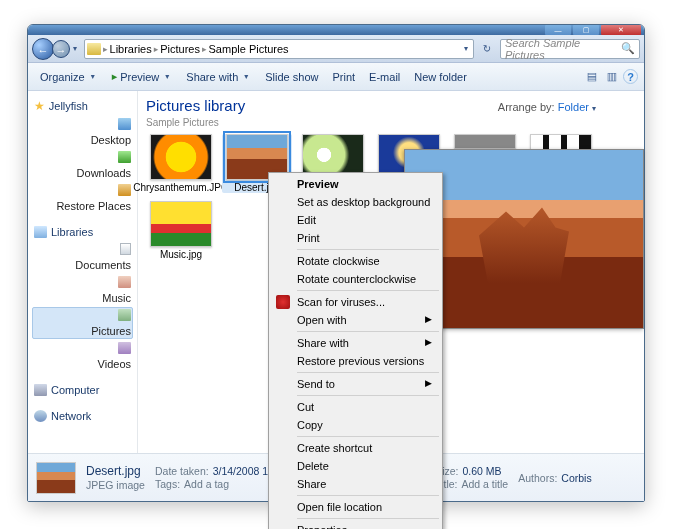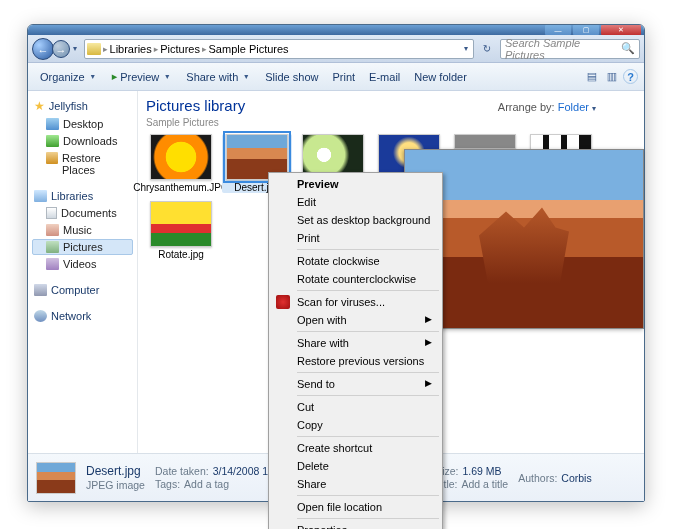--- a/index.html
+++ b/index.html
@@ -23,21 +23,21 @@
   .searchbox .mag{margin-left:auto;font-style:normal;color:#6a8ab0;}
   .toolbar{height:28px;background:linear-gradient(#f4f8fc,#e0eaf4);border-bottom:1px solid #c8d4e4;display:flex;align-items:center;font-size:11px;padding:0 6px;gap:2px;}
   .tbitem{padding:3px 6px;color:#1a3a6a;border-radius:2px;display:flex;align-items:center;gap:3px;}
   .tbsp{flex:1;}
   .tbsq{width:18px;height:18px;display:flex;align-items:center;justify-content:center;color:#4a6a9a;font-size:11px;}
   .body{flex:1;display:flex;min-height:0;}
   .nav{width:110px;background:#fff;border-right:1px solid #e4e8ec;padding:6px 4px;font-size:11px;overflow:hidden;}
   .navgrp{margin-bottom:10px;}
   .navhdr{display:flex;align-items:center;gap:4px;color:#1a3a6a;padding:2px;}
   .navhdr .star{color:#f5c040;font-size:12px;}
-  .navitem{display:flex;align-items:flex-start;gap:4px;padding:2px 2px 2px 14px;color:#222;border-radius:2px;margin:1px 0;}
+  .navitem{display:flex;align-items:flex-end;gap:4px;padding:2px 2px 2px 14px;color:#222;border-radius:2px;margin:1px 0;flex-direction:column;}
   .navitem.sel{background:#d4e6f8;border:1px solid #a8c8e8;padding:1px 1px 1px 13px;}
   .nicon{width:13px;height:12px;display:inline-block;}
   .nicon.desk{background:linear-gradient(#a0d0f0,#5090d0);border-radius:1px;}
   .nicon.dl{background:linear-gradient(#a0e890,#40a030);border-radius:1px;}
   .nicon.rec{background:linear-gradient(#f0d090,#d09020);border-radius:1px;}
   .nicon.lib{background:linear-gradient(#d0e8ff,#80b0e0);border-radius:1px;}
   .nicon.doc{background:linear-gradient(#fff,#d0d8e0);border:1px solid #b0b8c0;width:11px;}
   .nicon.mus{background:linear-gradient(#f0d0c0,#d09080);border-radius:1px;}
   .nicon.pic{background:linear-gradient(#c0e0c0,#80b080);border-radius:1px;}
   .nicon.vid{background:linear-gradient(#d0c0e0,#a080c0);border-radius:1px;}
@@ -226,21 +226,21 @@
           <div class="thumb">
             <div class="timg t-koala"></div>
             <div>Koala.jpg</div>
           </div>
           <div class="thumb">
             <div class="timg t-peng"></div>
             <div>Penguins.jpg</div>
           </div>
           <div class="thumb">
             <div class="timg t-tulip"></div>
-            <div>Rotate.jpg</div>
+            <div>Music.jpg</div>
           </div>
         </div>
       <div class="preview"></div>
     </div>
   </div>
 
   <div class="details">
     <div class="dthumb t-desert"></div>
     <div class="dcol">
       <div class="dval" style="font-size:12px">Desert.jpg</div>
@@ -262,40 +262,40 @@
           <span class="stars" id="stars"><span>★</span><span>★</span><span>★</span><span class="off">★</span><span class="off">★</span></span>
         </div>
       <div class="drow">
           <span class="dlbl">Dimensions:</span>
           <span class="dval">1280 x 960</span>
         </div>
     </div>
     <div class="dcol">
       <div class="drow">
           <span class="dlbl">Size:</span>
-          <span class="dval">1.69 MB</span>
+          <span class="dval">0.60 MB</span>
         </div>
       <div class="drow">
           <span class="dlbl">Title:</span>
           <span class="dlbl">Add a title</span>
         </div>
     </div>
     <div class="dcol">
       <div class="drow">
           <span class="dlbl">Authors:</span>
           <span class="dval">Corbis</span>
         </div>
     </div>
   </div>
 </div>
 
 <div class="ctxmenu" id="ctx">
     <div class="mi bold"><span>Preview</span></div>
+    <div class="mi"><span>Set as desktop background</span></div>
     <div class="mi"><span>Edit</span></div>
-    <div class="mi"><span>Set as desktop background</span></div>
     <div class="mi"><span>Print</span></div>
     <div class="sep"></div>
     <div class="mi"><span>Rotate clockwise</span></div>
     <div class="mi"><span>Rotate counterclockwise</span></div>
     <div class="sep"></div>
     <div class="mi"><span class="mico shield"></span><span>Scan for viruses...</span></div>
     <div class="mi"><span>Open with</span><span class="arr">▶</span></div>
     <div class="sep"></div>
     <div class="mi"><span>Share with</span><span class="arr">▶</span></div>
     <div class="mi"><span>Restore previous versions</span></div>

